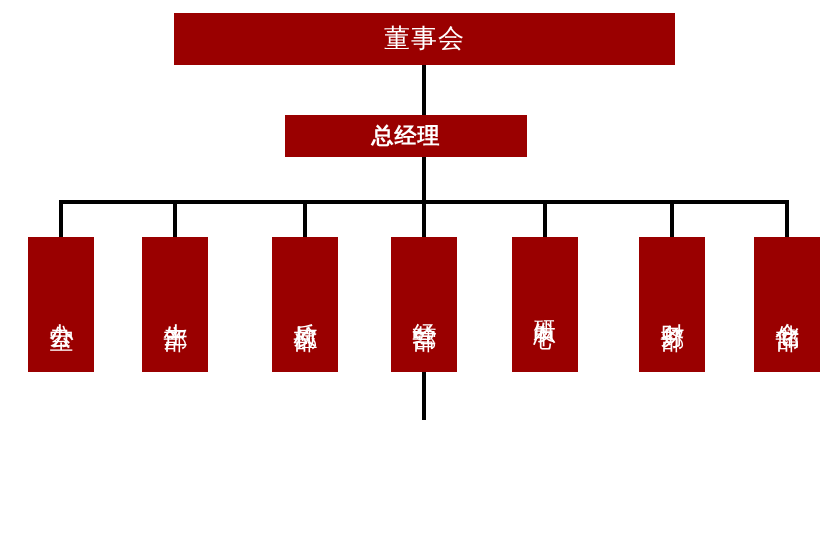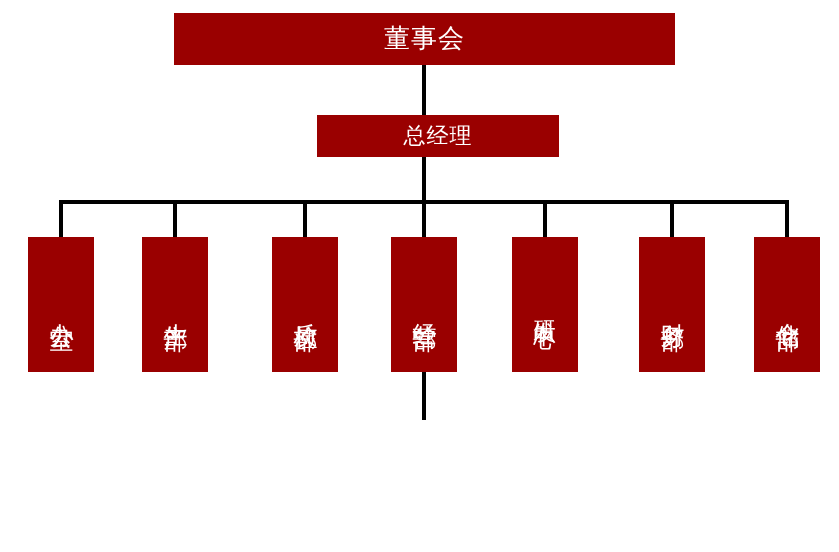--- a/index.html
+++ b/index.html
@@ -34,26 +34,27 @@
   .node-top {
     left: 174px;
     top: 13px;
     width: 501px;
     height: 52px;
     font-size: 26px;
     letter-spacing: 1px;
   }
 
   .node-second {
-    left: 317px;
+    left: 285px;
     top: 115px;
     width: 242px;
     height: 42px;
     font-size: 22px;
     letter-spacing: 1px;
+    font-weight: bold;
   }
 
   .node-dept {
     top: 237px;
     width: 66px;
     height: 135px;
     font-size: 24px;
     writing-mode: vertical-rl;
     text-orientation: upright;
     letter-spacing: 2px;

